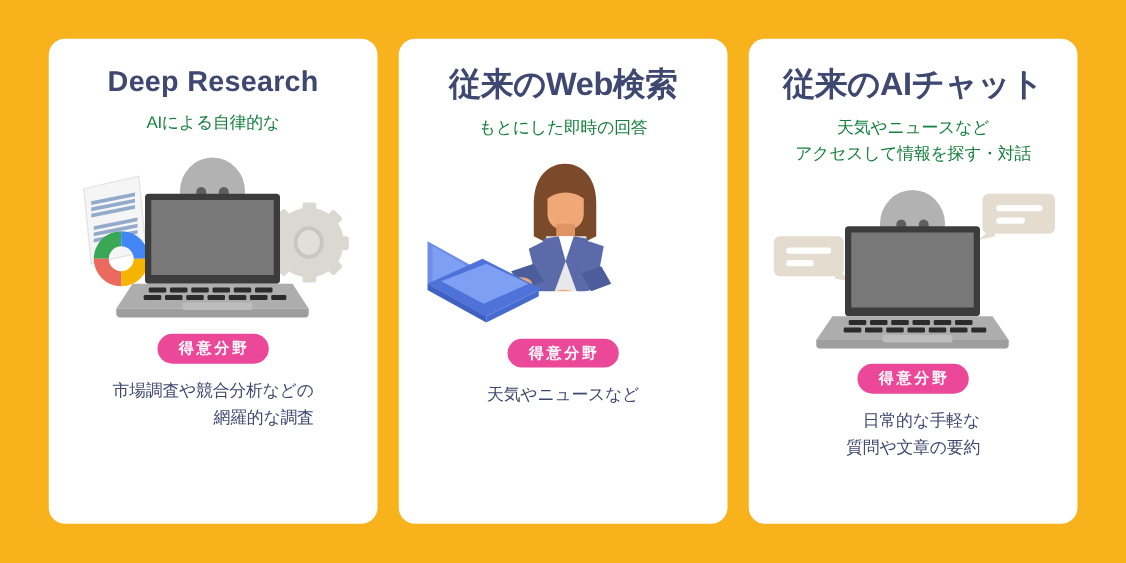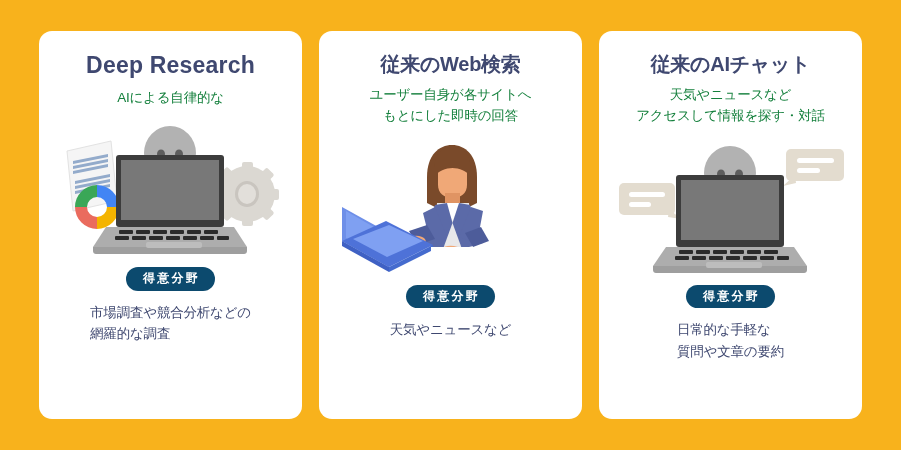--- a/index.html
+++ b/index.html
@@ -37,53 +37,53 @@
   .card-title {
     font-size: 23px;
     font-weight: bold;
     color: #3F4870;
     letter-spacing: 0.2px;
     text-align: center;
     line-height: 1.1;
     white-space: nowrap;
   }
   .card-title.jp {
-    font-size: 20px;
+    font-size: 26px;
     letter-spacing: -0.3px;
   }
   .card-subtitle {
     margin-top: 10px;
     font-size: 13.5px;
     color: #15803d;
     text-align: center;
     line-height: 1.55;
     letter-spacing: -0.2px;
   }
   .illus {
     position: relative;
     width: 239px;
     height: 132px;
     margin-top: 14px;
   }
   .badge {
     margin-top: 12px;
-    background: #0c4a6e;
+    background: #ec4899;
     color: #FFFFFF;
     font-size: 12px;
     font-weight: bold;
     letter-spacing: 2.2px;
     border-radius: 999px;
     padding: 4px 15px 5px 17px;
     line-height: 1.2;
   }
   .card-desc {
     margin-top: 11px;
     font-size: 13.5px;
     color: #3F4870;
-    text-align: left;
+    text-align: right;
     line-height: 1.6;
     letter-spacing: -0.2px;
   }
   .illus svg { display: block; }
 </style>
 </head>
 <body>
 
 <div class="board">
 
@@ -178,21 +178,20 @@
     <div class="badge">得意分野</div>
     <div class="card-desc">
       <div>市場調査や競合分析などの</div>
       <div>網羅的な調査</div>
     </div>
   </div>
 
   <div class="card">
     <div class="card-title jp">従来のWeb検索</div>
     <div class="card-subtitle">
-      <div>ユーザー自身が各サイトへ</div>
       <div>もとにした即時の回答</div>
     </div>
 
     <div class="illus">
       <svg width="239" height="132" viewBox="0 0 239 132" xmlns="http://www.w3.org/2000/svg">
         <g>
 
           <path d="M96 36 C96 14 108 4 121 4 C134 4 146 14 146 36 L146 62 L138 66 L104 66 L96 62 Z" fill="#7A4A2A"></path>
 
           <path d="M107 18 L136 18 L136 44 C136 52 130 57 121.5 57 C113 57 107 52 107 44 Z" fill="#F0A877"></path>

